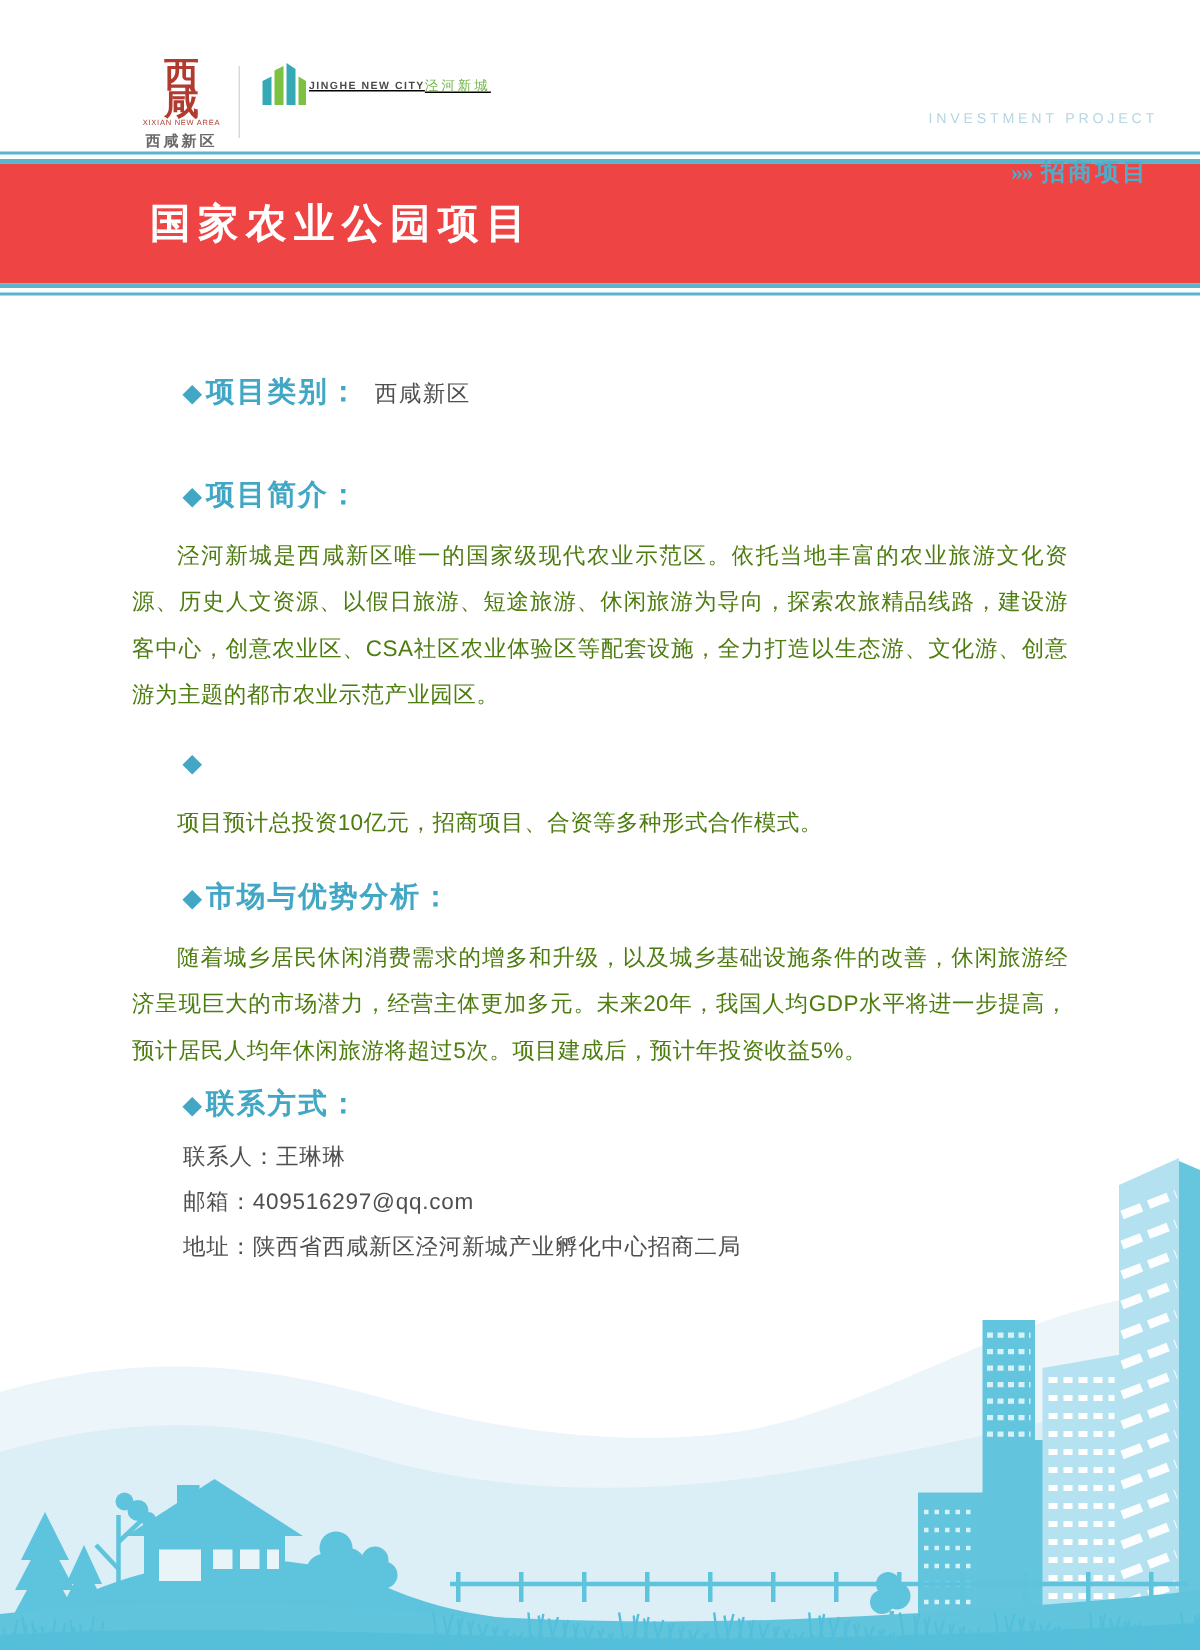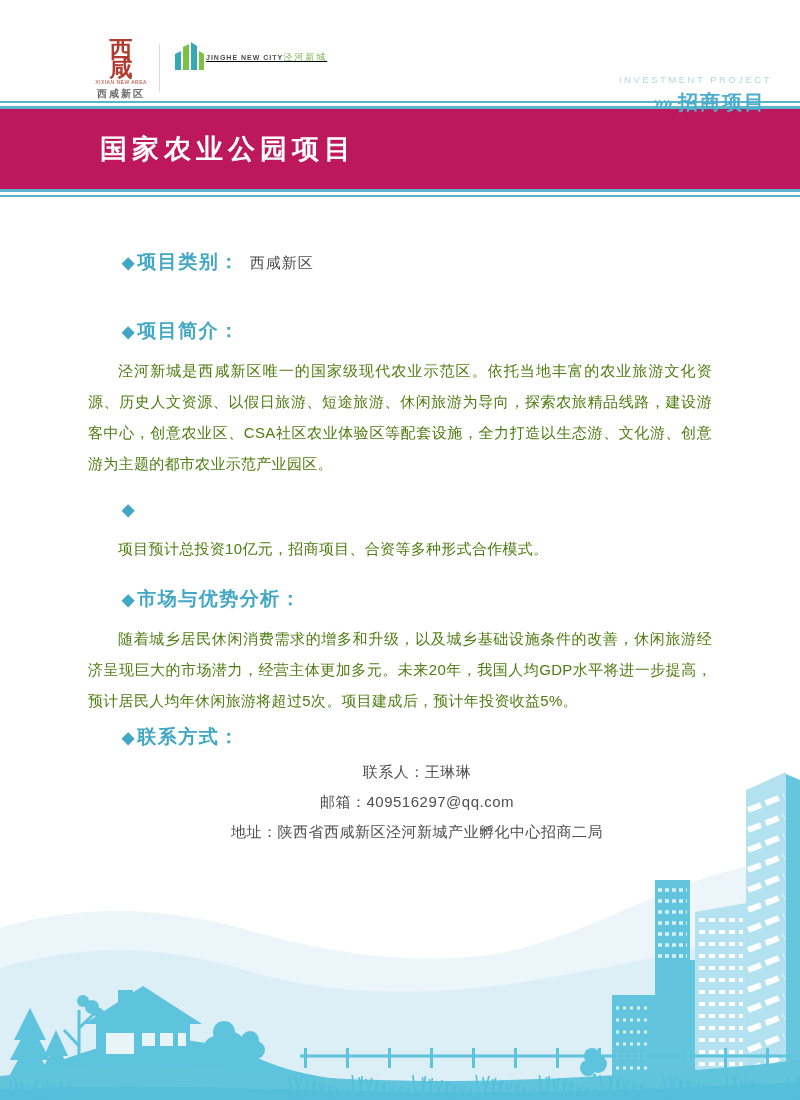--- a/index.html
+++ b/index.html
@@ -12,43 +12,43 @@
   .seal-col{display:flex;flex-direction:column;align-items:center;width:52px;}
   .seal{color:#b23b30;font-family:"Liberation Serif",serif;font-weight:bold;font-size:23px;line-height:19px;text-align:center;}
   .seal-en{font-size:5px;color:#b23b30;letter-spacing:.5px;margin-top:1px;white-space:nowrap;}
   .seal-cn{font-size:10px;color:#6a6a6a;font-weight:bold;letter-spacing:2px;margin-top:2px;white-space:nowrap;}
   .logo-div{width:1px;height:48px;background:#d9d9d9;margin:4px 12px 0 12px;}
   .jh-col{display:flex;flex-direction:row;align-items:center;margin-top:2px;text-decoration:underline;}
   .jh-en{font-size:7px;color:#4a4a4a;font-weight:bold;letter-spacing:1px;margin-top:3px;white-space:nowrap;}
   .jh-cn{font-size:9px;color:#76b54f;letter-spacing:2px;margin-top:2px;white-space:nowrap;}
   .corner{position:absolute;right:28px;top:74px;text-align:right;}
   .corner-en{font-size:9.5px;color:#b5d6e2;letter-spacing:2.5px;white-space:nowrap;}
-  .corner-cn{font-size:20px;color:#4fadcc;font-family:"Liberation Serif",serif;font-weight:bold;letter-spacing:2px;margin-top:4px;margin-right:6px;white-space:nowrap;}
+  .corner-cn{font-size:16px;color:#4fadcc;font-family:"Liberation Serif",serif;font-weight:bold;letter-spacing:2px;margin-top:20px;margin-right:6px;white-space:nowrap;}
   .corner-cn .arrows{font-weight:bold;letter-spacing:-1px;margin-right:6px;}
 
   
   .rule{background:#58b5cd;}
   .r-thin{height:2px;}
   .r-thick{height:3px;}
   .gap3{height:3px;}
-  .banner{height:80px;background:#be185d;display:flex;align-items:center;padding-left:100px;box-sizing:border-box;}
+  .banner{height:80px;background:#ef4444;display:flex;align-items:center;padding-left:100px;box-sizing:border-box;}
   .banner h1{margin:0;color:#ffffff;font-family:"Liberation Serif",serif;font-size:27px;font-weight:bold;letter-spacing:5px;}
 
   
   main{position:relative;z-index:2;padding:0 88px;}
   h2{margin:0 0 0 34px;font-family:"Liberation Serif",serif;color:#41a7c4;font-size:19px;line-height:26px;font-weight:bold;letter-spacing:1.5px;display:flex;align-items:baseline;}
   h2 .bullet{font-size:16px;margin-right:3px;letter-spacing:0;}
   h2 .h-value{font-family:"Liberation Sans",sans-serif;color:#4f4f4f;font-size:15px;font-weight:normal;letter-spacing:1px;margin-left:10px;}
   p.body{margin:10px 0 0 0;font-size:15px;color:#4d7c0f;line-height:31px;text-align:justify;text-indent:2em;letter-spacing:.3px;}
   .sec-category{margin-top:52px;}
   .sec-intro{margin-top:42px;}
   .sec-invest{margin-top:18px;}
   .sec-market{margin-top:22px;}
   .sec-contact{margin-top:8px;}
-  .contact-line{margin-left:34px;font-size:15px;color:#4f4f4f;line-height:30px;letter-spacing:.5px;text-align:center;}
+  .contact-line{margin-left:34px;font-size:15px;color:#4f4f4f;line-height:30px;letter-spacing:.5px;}
   .sec-contact h2{margin-bottom:6px;}
 
   
   #scene{position:absolute;left:0;bottom:0;z-index:1;display:block;}
 </style>
 </head>
 <body>
 
 <div class="page">
 

